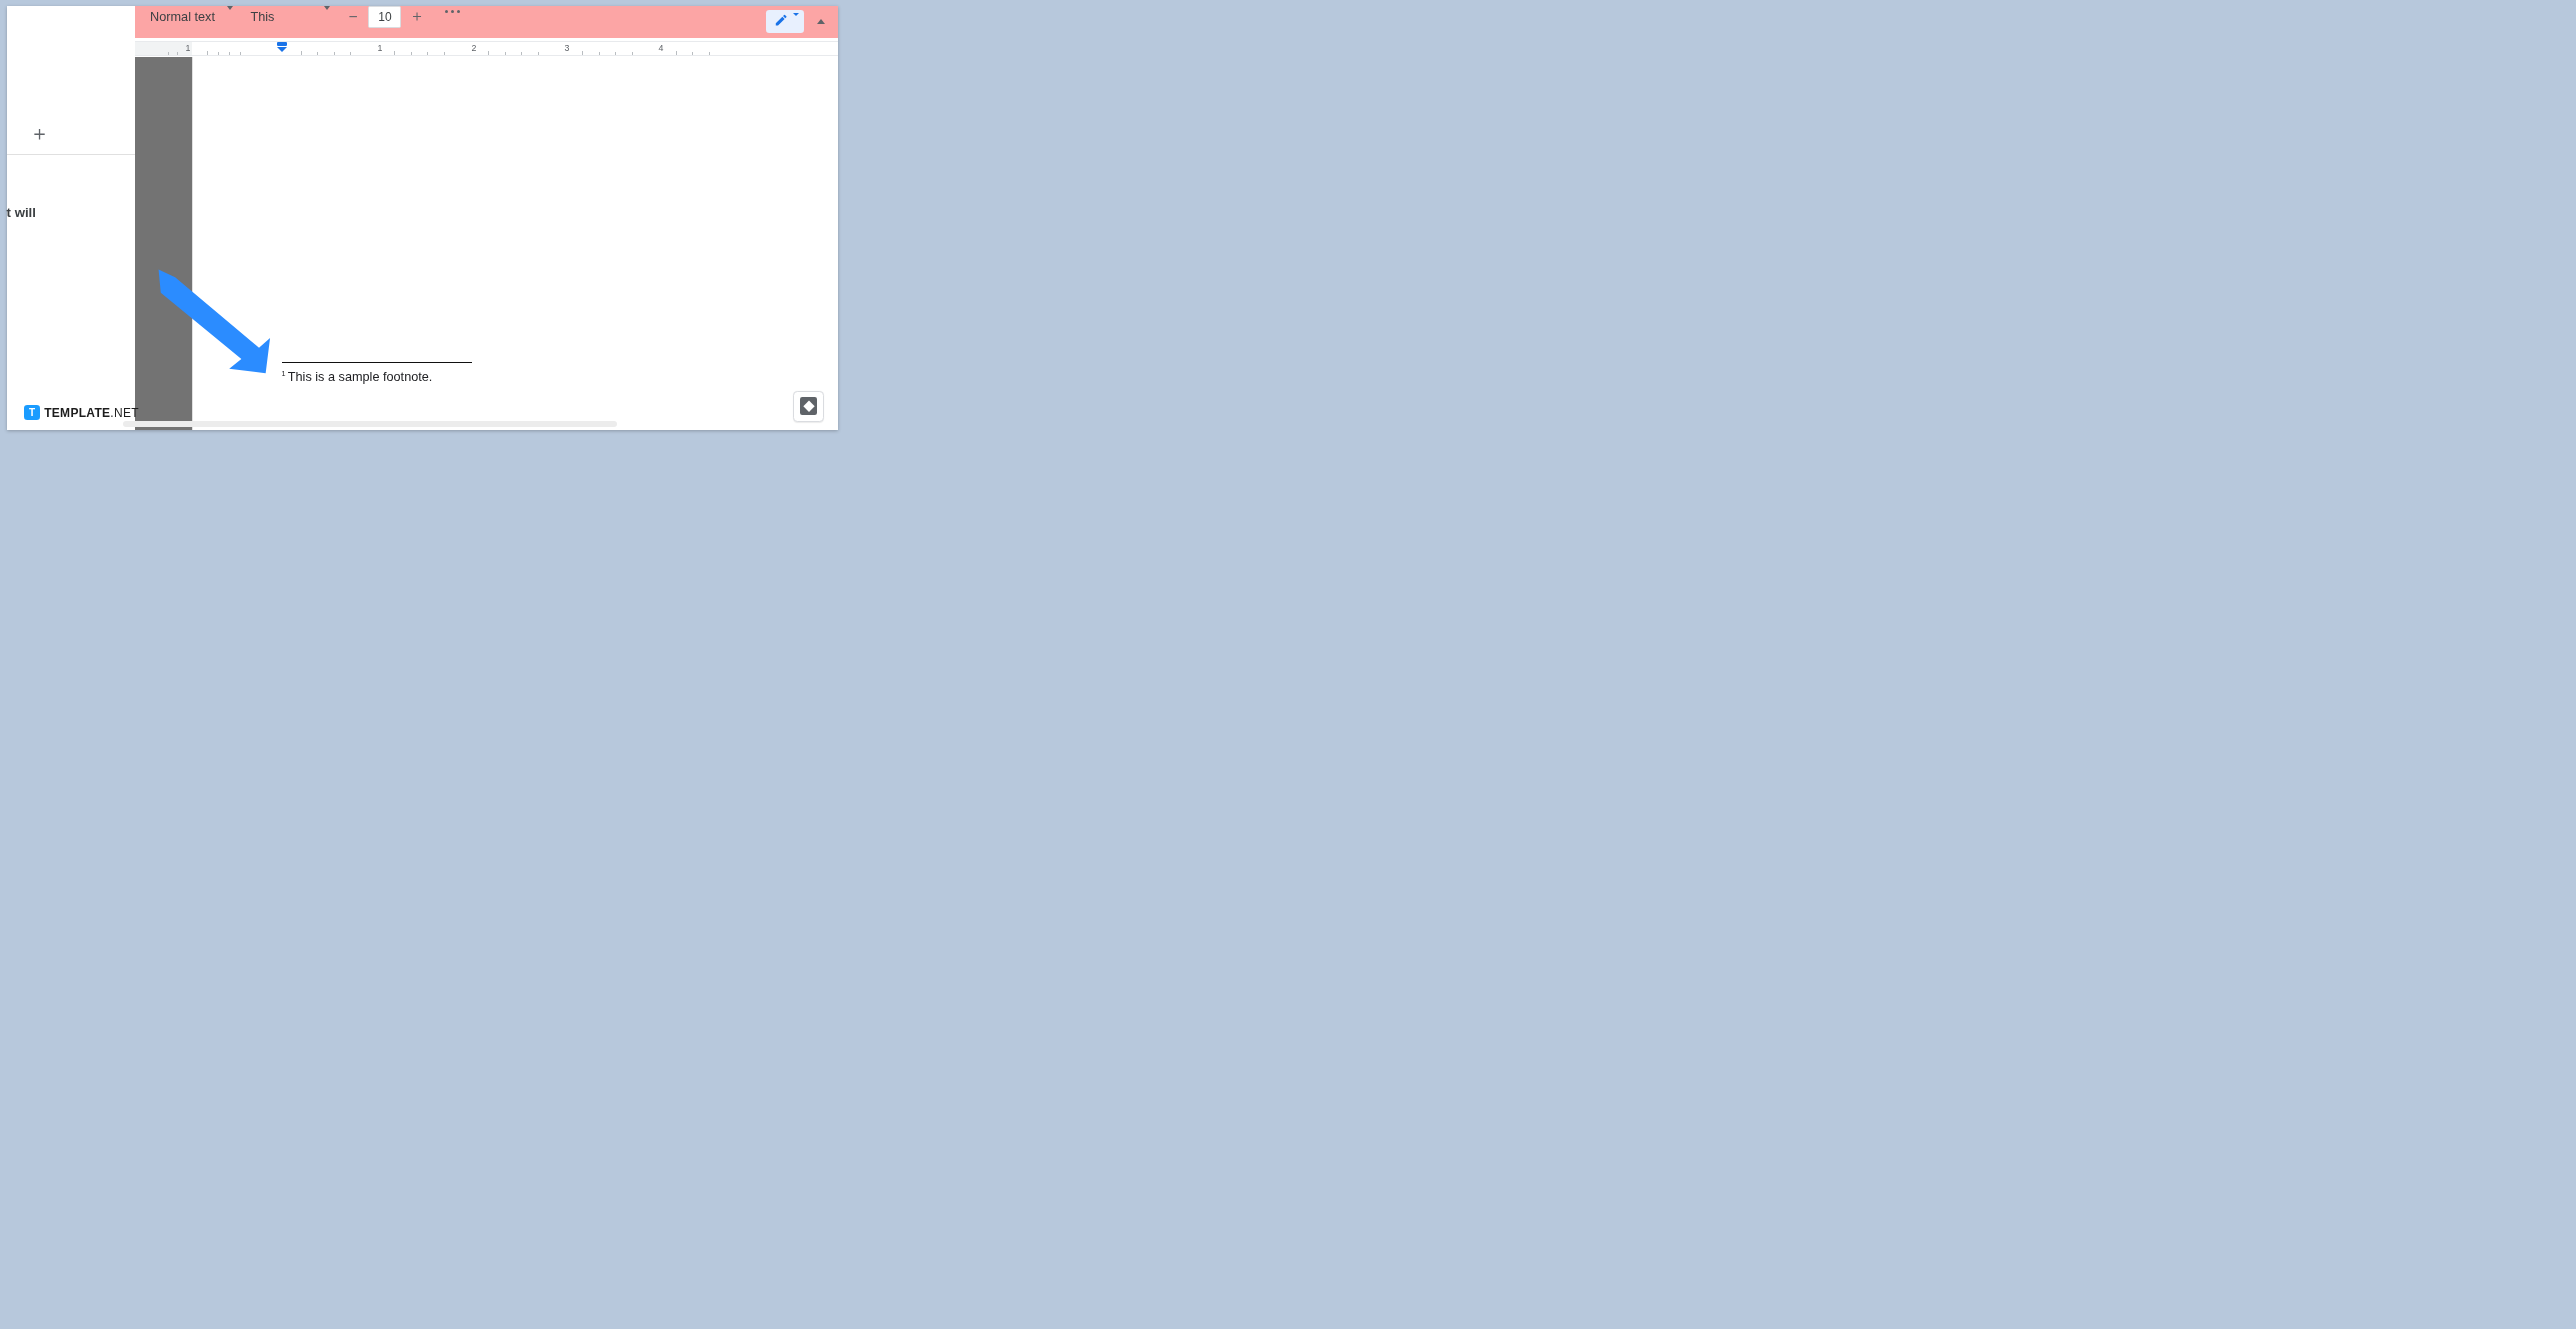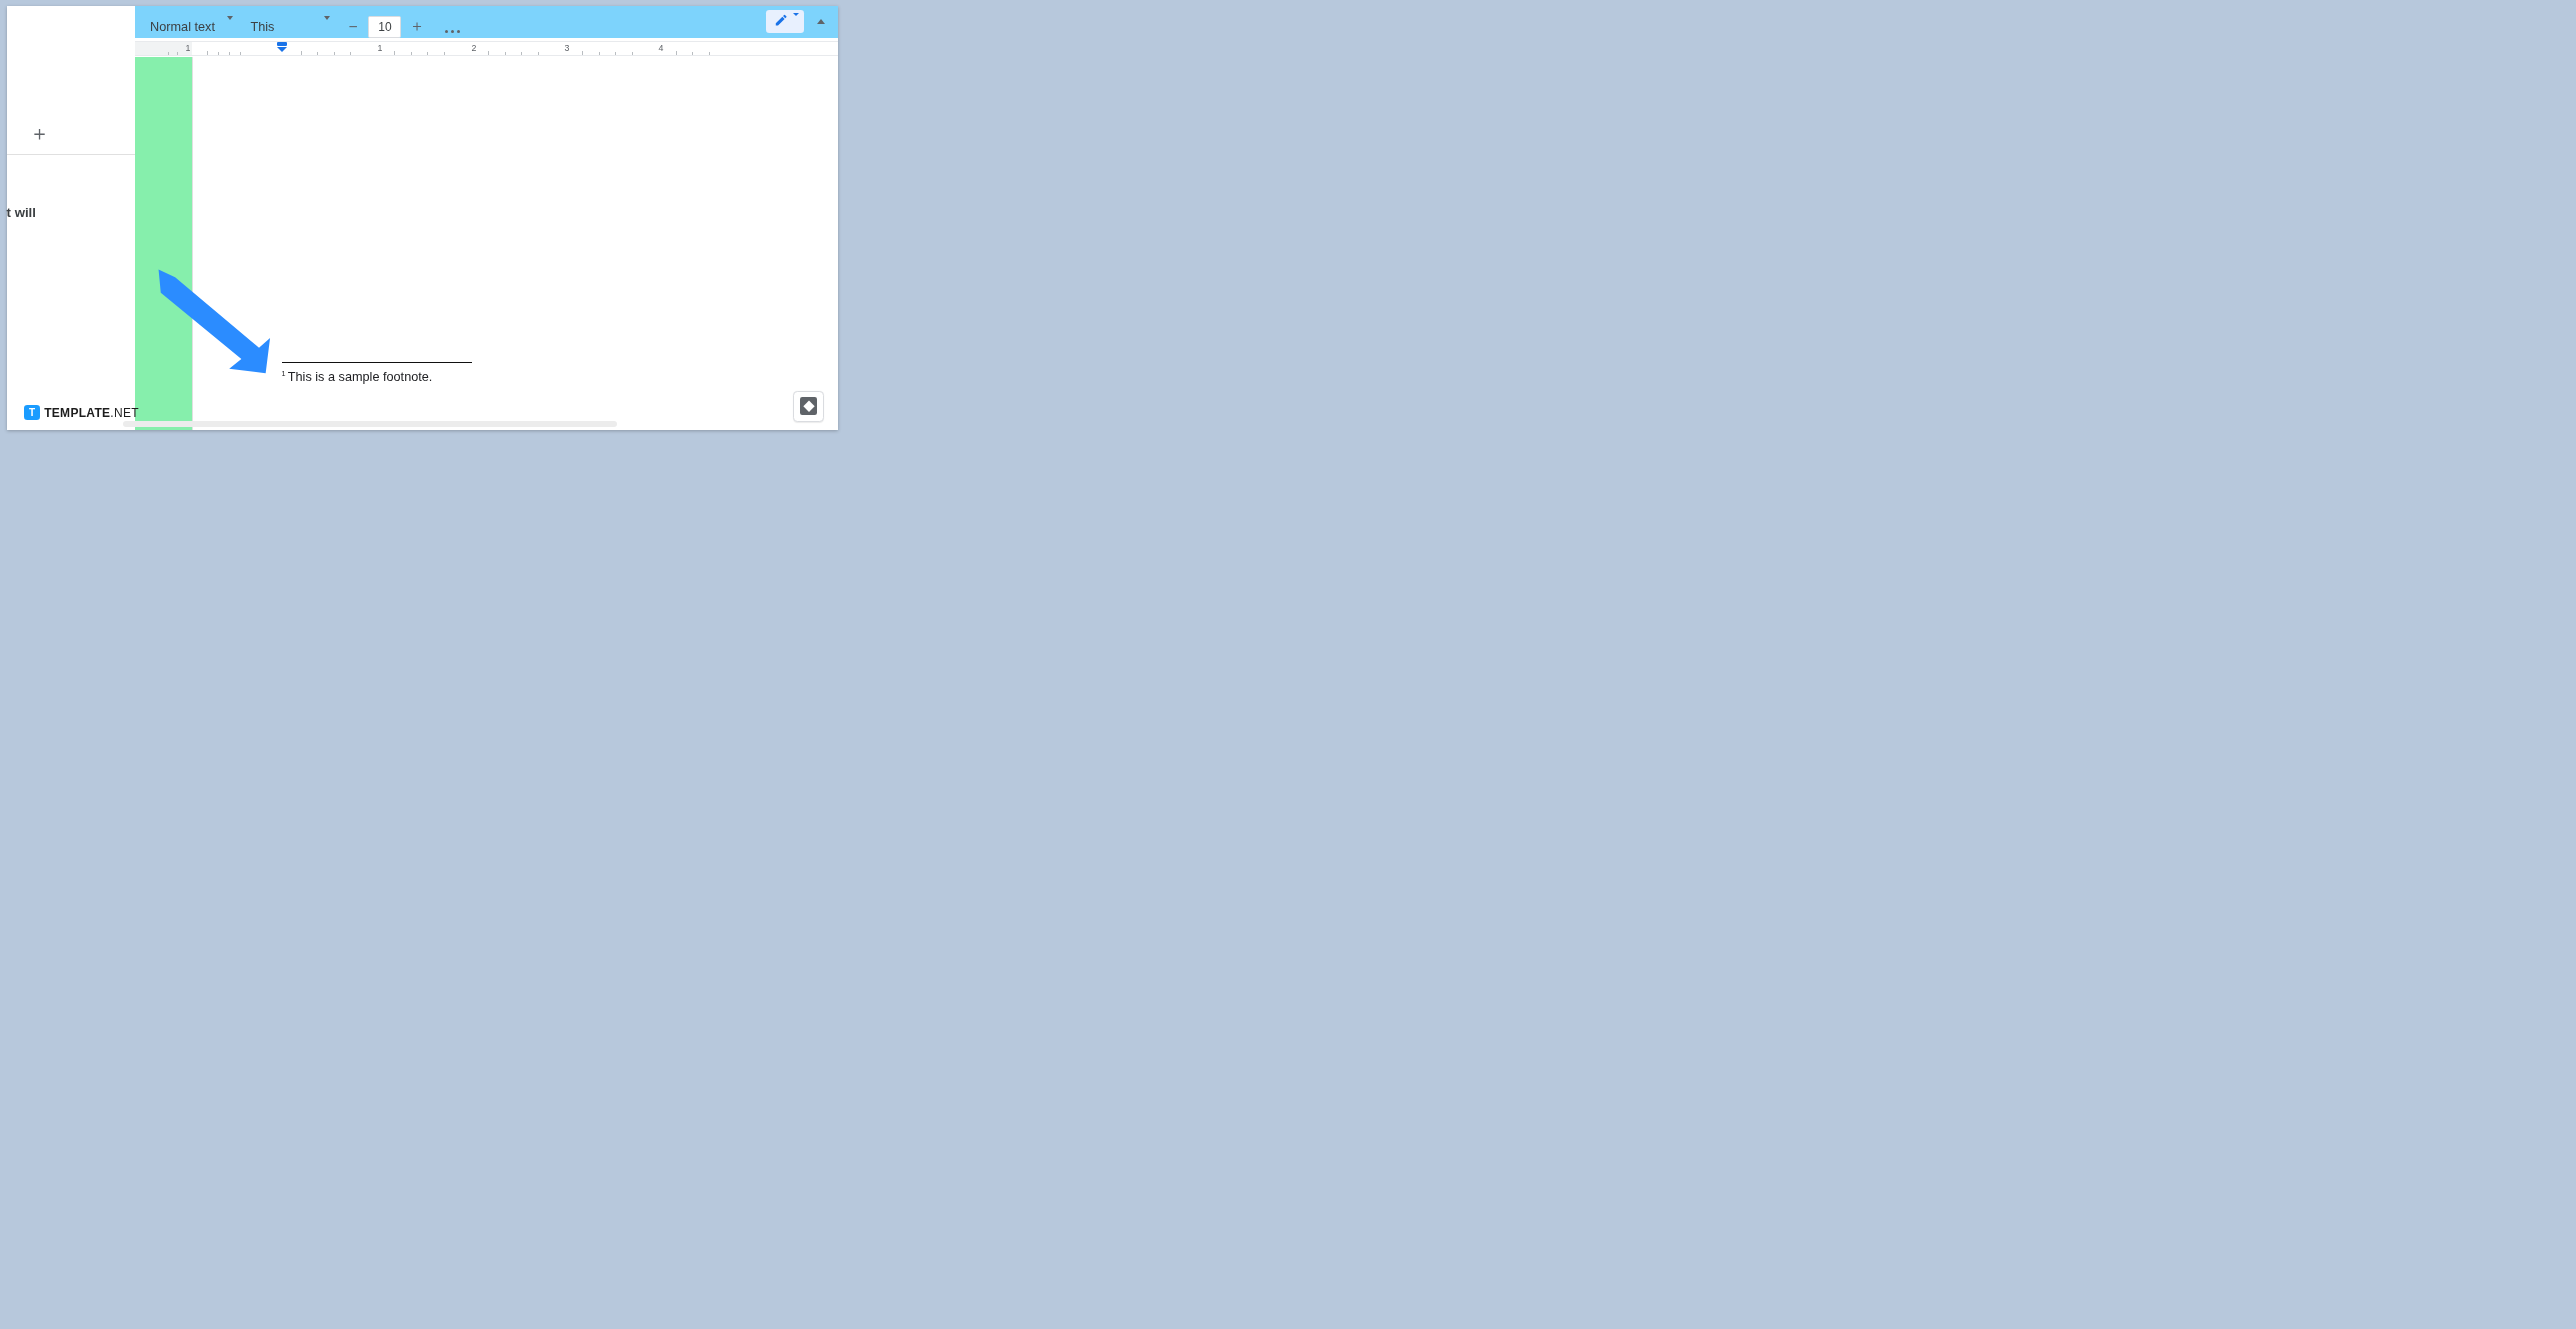--- a/index.html
+++ b/index.html
@@ -16,23 +16,23 @@
     left: 6.6px; top: 5.5px; right: 6.6px; bottom: 6.6px;
     background: #ffffff;
     box-shadow: 0 1.1px 3.3px rgba(0,0,0,.25);
   }
 
   
   .toolbar {
     position: absolute;
     left: 128px; right: 0; top: 0;
     height: 32px;
-    background: #7dd3fc;
+    background: #fca5a5;
     display: flex;
-    align-items: flex-end;
+    align-items: flex-start;
     gap: 0;
     padding-left: 10px;
   }
   .styles-dd {
     display: flex; align-items: center;
     height: 22px; min-width: 97px;
     padding: 0 5.5px; cursor: pointer;
     color: #3c4043; font-size: 12.7px;
   }
   .styles-dd .caret { margin-left: auto; margin-right: 3.3px; }
@@ -142,21 +142,21 @@
     border-left: 5px solid transparent;
     border-right: 5px solid transparent;
     border-top: 5.5px solid #1a73e8;
   }
 
   
   .doc-area {
     position: absolute;
     left: 128px; right: 0; top: 51px;
     bottom: 0;
-    background: #86efac;
+    background: #737373;
     overflow: hidden;
   }
   .page {
     position: absolute;
     left: 57px; top: 0;
     width: 1104px; height: 1104px;
     background: #ffffff;
     border-left: 0.6px solid #e0e0e0;
   }
   .footnote-rule {

